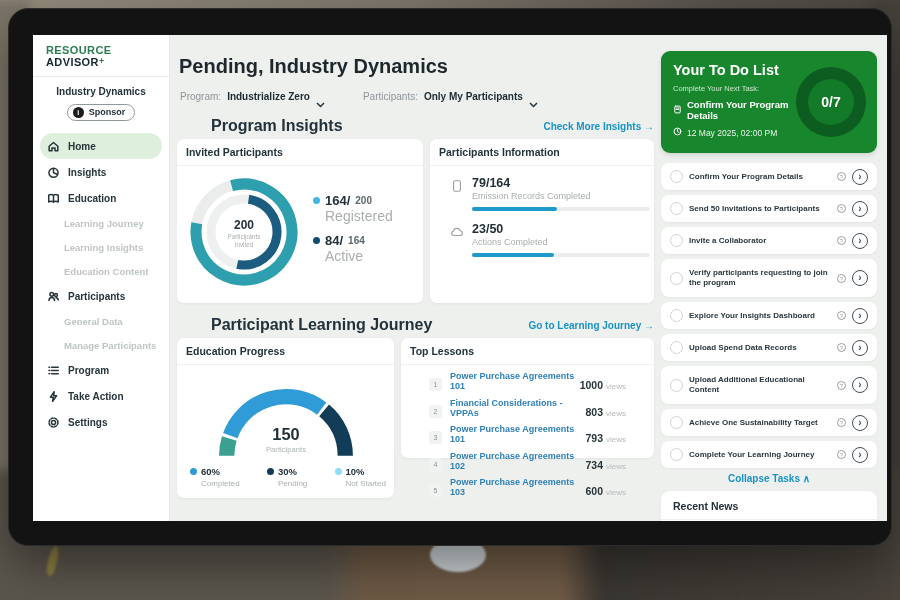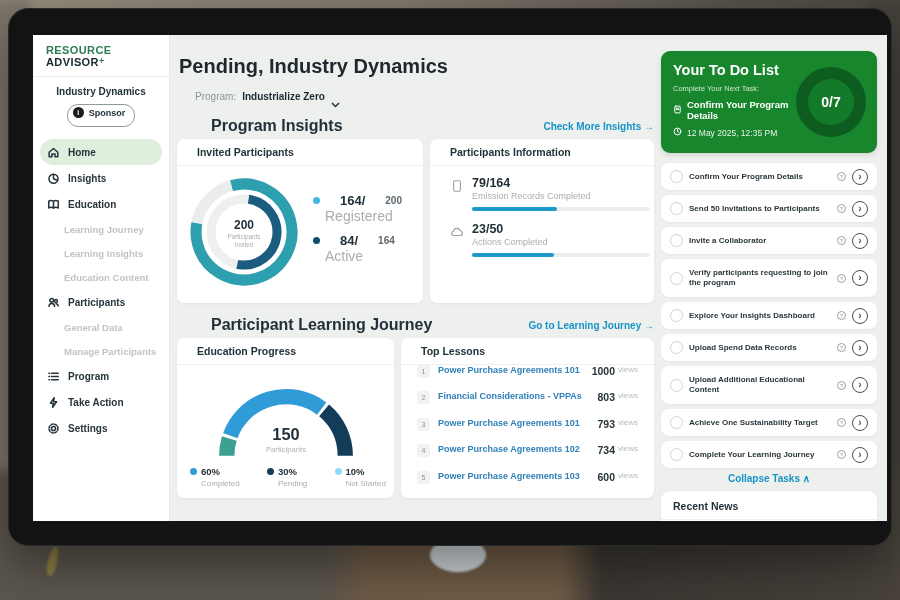--- a/index.html
+++ b/index.html
@@ -20,61 +20,61 @@
   .monitor { position:absolute; left:8px; top:8px; width:884px; height:538px; background:#131313;
              border:1px solid #2b2b2b; border-radius:20px; box-shadow:0 20px 45px rgba(0,0,0,.4); }
   .screen  { position:absolute; left:24px; top:26px; width:854px; height:486px; background:#eef0ee; border-radius:0; overflow:hidden; }
 
   
   .sidebar { position:absolute; left:0; top:0; width:137px; height:100%; background:#fff; border-right:1px solid #e7e9e8; }
   .logo { padding:9px 0 0 13px; font-size:11px; font-weight:bold; letter-spacing:.4px; }
   .logo .p1 { color:#2a7d52; } .logo .p2 { color:#152730; } .logo .plus { color:#2a7d52; font-size:9px; vertical-align:top; }
   .logo-div { margin-top:8px; border-top:1px solid #ececec; }
   .org { text-align:center; margin-top:9px; font-size:10px; font-weight:bold; color:#22333a; }
-  .sponsor { display:flex; align-items:center; gap:5px; width:max-content; margin:7px auto 0; padding:2px 9px 8px 5px;
+  .sponsor { display:flex; gap:5px; width:max-content; margin:7px auto 0; padding:2px 9px 2px 5px;
              border:1px solid #8f999c; border-radius:11px; font-size:9px; font-weight:bold; color:#22333a; }
   .spicon { width:11px; height:11px; border-radius:50%; background:#1c1c1c; color:#fff; font-size:7px; line-height:11px; text-align:center; }
   .nav { margin-top:12px; }
   .nav-item { display:flex; align-items:center; gap:8px; height:26px; padding-left:14px; cursor:pointer; }
   .nav-item .nlabel { font-size:10px; font-weight:bold; color:#26343b; }
   .nav-item.active { background:#def0dd; border-radius:14px; margin:0 7px; padding-left:7px; }
   .nav-item.sub { height:24px; padding-left:31px; }
   .nav-item.sub .nlabel { font-weight:bold; color:#bfc4c4; font-size:9.5px; }
   .nicon { width:13px; height:13px; display:flex; }
   .nicon svg { stroke:#26343b; fill:none; stroke-width:1.4; stroke-linecap:round; stroke-linejoin:round; }
 
   
   .main { position:absolute; left:137px; top:0; width:491px; height:100%; }
   .welcome { position:absolute; left:9px; top:20px; font-size:20px; font-weight:bold; color:#1d272c; }
-  .filters { position:absolute; left:10px; top:56px; display:flex; gap:59px; align-items:center;flex-direction:column; }
+  .filters { position:absolute; left:10px; top:56px; display:flex; gap:38px; align-items:center; }
   .filter { display:flex; align-items:center; gap:6px; cursor:pointer; }
   .flabel { font-size:10px; color:#8d9598; }
   .fvalue { font-size:10px; font-weight:bold; color:#1b2a31; }
   .chev { width:9px; height:6px; }
   .chev svg { stroke:#22313a; fill:none; stroke-width:1.5; }
 
   .sec-head { position:absolute; left:9px; right:7px; display:flex; justify-content:space-between; align-items:center; }
   .sec1 { top:82px; } .sec2 { top:281px; }
   .sec-title { font-size:16px; font-weight:bold; color:#22313a;padding-left:32px; }
   .sec-link { font-size:10px; font-weight:bold; color:#1793c7; cursor:pointer; }
 
   .card { position:absolute; background:#fff; border-radius:7px; box-shadow:0 1px 3px rgba(40,50,50,.06); }
-  .card-title { height:27px; line-height:27px; padding:0 20px; font-size:10.5px; font-weight:bold; color:#22333a; border-bottom:1px solid #efefee; }
+  .card-title { height:27px; line-height:27px; padding:0 9px; font-size:10.5px; font-weight:bold; color:#22333a; border-bottom:1px solid #efefee; }
   .c-invited { left:7px;  top:104px; width:246px; height:164px; }
   .c-pinfo   { left:260px; top:104px; width:224px; height:164px; }
   .c-eduprog { left:7px;  top:303px; width:217px; height:160px; }
-  .c-lessons { left:231px; top:303px; width:253px; height:160px; }
+  .c-lessons { left:231px; top:303px; width:253px; height:120px; }
 
   .invited-body { display:flex; align-items:center; }
   .donut { margin:7px 0 0 8px; }
   .donut text.big { font-size:12px; font-weight:bold; fill:#22313a; }
   .donut text.small { font-size:6.3px; fill:#a9aeaf; }
   .ileg { margin-left:10px; }
   .ileg-item { margin:9px 0; }
-  .ileg-row { display:flex; align-items:center; gap:20px; }
+  .ileg-row { display:flex; align-items:center; gap:5px; }
   .dot { width:7px; height:7px; border-radius:50%; }
   .ival { font-size:13px; font-weight:bold; color:#22313a; }
   .itot { font-size:10px; font-weight:bold; color:#5c6membership76d; color:#5c676d; }
   .ilab { font-size:14px; color:#a9aeaf; margin-left:12px; }
 
   .pstats { padding:10px 14px 0 20px; }
   .pstat { display:flex; gap:8px; margin-bottom:11px; }
   .picon { width:15px; display:flex; padding-top:3px; }
   .picon svg { stroke:#9aa0a2; fill:none; stroke-width:1.1; stroke-linecap:round; stroke-linejoin:round; }
   .pval { font-size:12.5px; font-weight:bold; color:#1f2d34; }
@@ -82,21 +82,21 @@
   .bar { width:178px; height:4px; border-radius:2px; background:#eceeee; margin-top:6px; }
   .bar-fill { height:4px; border-radius:2px; background:#1e9aca; }
 
   .gauge-wrap { text-align:center; }
   .gauge-center-v { font-size:16px; font-weight:bold; fill:#22313a; }
   .gauge-center-l { font-size:7.5px; fill:#aeb3b4; }
   .gleg { position:absolute; left:13px; right:8px; bottom:10px; display:flex; justify-content:space-between; }
   .gleg-pct { display:flex; align-items:center; gap:4px; font-size:9.5px; font-weight:bold; color:#22313a; }
   .gleg-lab { font-size:8px; color:#a9aeaf; margin:2px 0 0 11px; }
 
-  .lrow { display:flex; align-items:flex-start; height:26.4px; padding:0 16px; }
+  .lrow { display:flex; align-items:flex-end; height:26.4px; padding:0 28px; }
   .rank { width:13px; height:13px; border-radius:3px; background:#f1f3f3; color:#8a9093; font-size:7px; line-height:13px; text-align:center; margin-right:8px; }
   .ltitle { flex:1; font-size:9px; font-weight:bold; color:#2f80b9; cursor:pointer; }
   .lviews { font-size:10.5px; font-weight:bold; color:#27343a; }
   .lviews-lab { font-size:8px; color:#b5b9ba; margin-left:3px; }
 
   
   .rightpanel { position:absolute; left:628px; top:0; width:216px; height:100%; }
   .todo-card { position:absolute; left:0; top:16px; width:216px; height:102px; border-radius:9px; background:#17862d; padding:11px 12px; box-shadow:0 2px 5px rgba(0,0,0,.12); }
   .todo-title { font-size:14.5px; font-weight:bold; color:#fff; }
   .todo-sub { font-size:7.5px; color:#cfe6cf; margin-top:6px; }
@@ -399,21 +399,21 @@
                   <rect x="2" y="1.2" width="6" height="7.6" rx="1"></rect>
                   <path d="M3.5 3.4 H6.5 M3.5 5 H6.5"></path>
                 </svg></span>
           <span>Confirm Your Program Details</span>
         </div>
         <div class="todo-date">
           <span class="wicon"><svg viewBox="0 0 10 10" width="9" height="9">
                   <circle cx="5" cy="5" r="3.8"></circle>
                   <path d="M5 2.8 V5 L6.6 5.9"></path>
                 </svg></span>
-          <span>12 May 2025, 12:35 PM</span>
+          <span>12 May 2025, 02:00 PM</span>
         </div>
         <div class="ring">
           <div class="ring-in">0/7</div>
         </div>
       </div>
 
       <div class="todo-list">
         <div class="titem">
           <span class="tcheck"></span>
           <span class="tlabel">Confirm Your Program Details</span>

